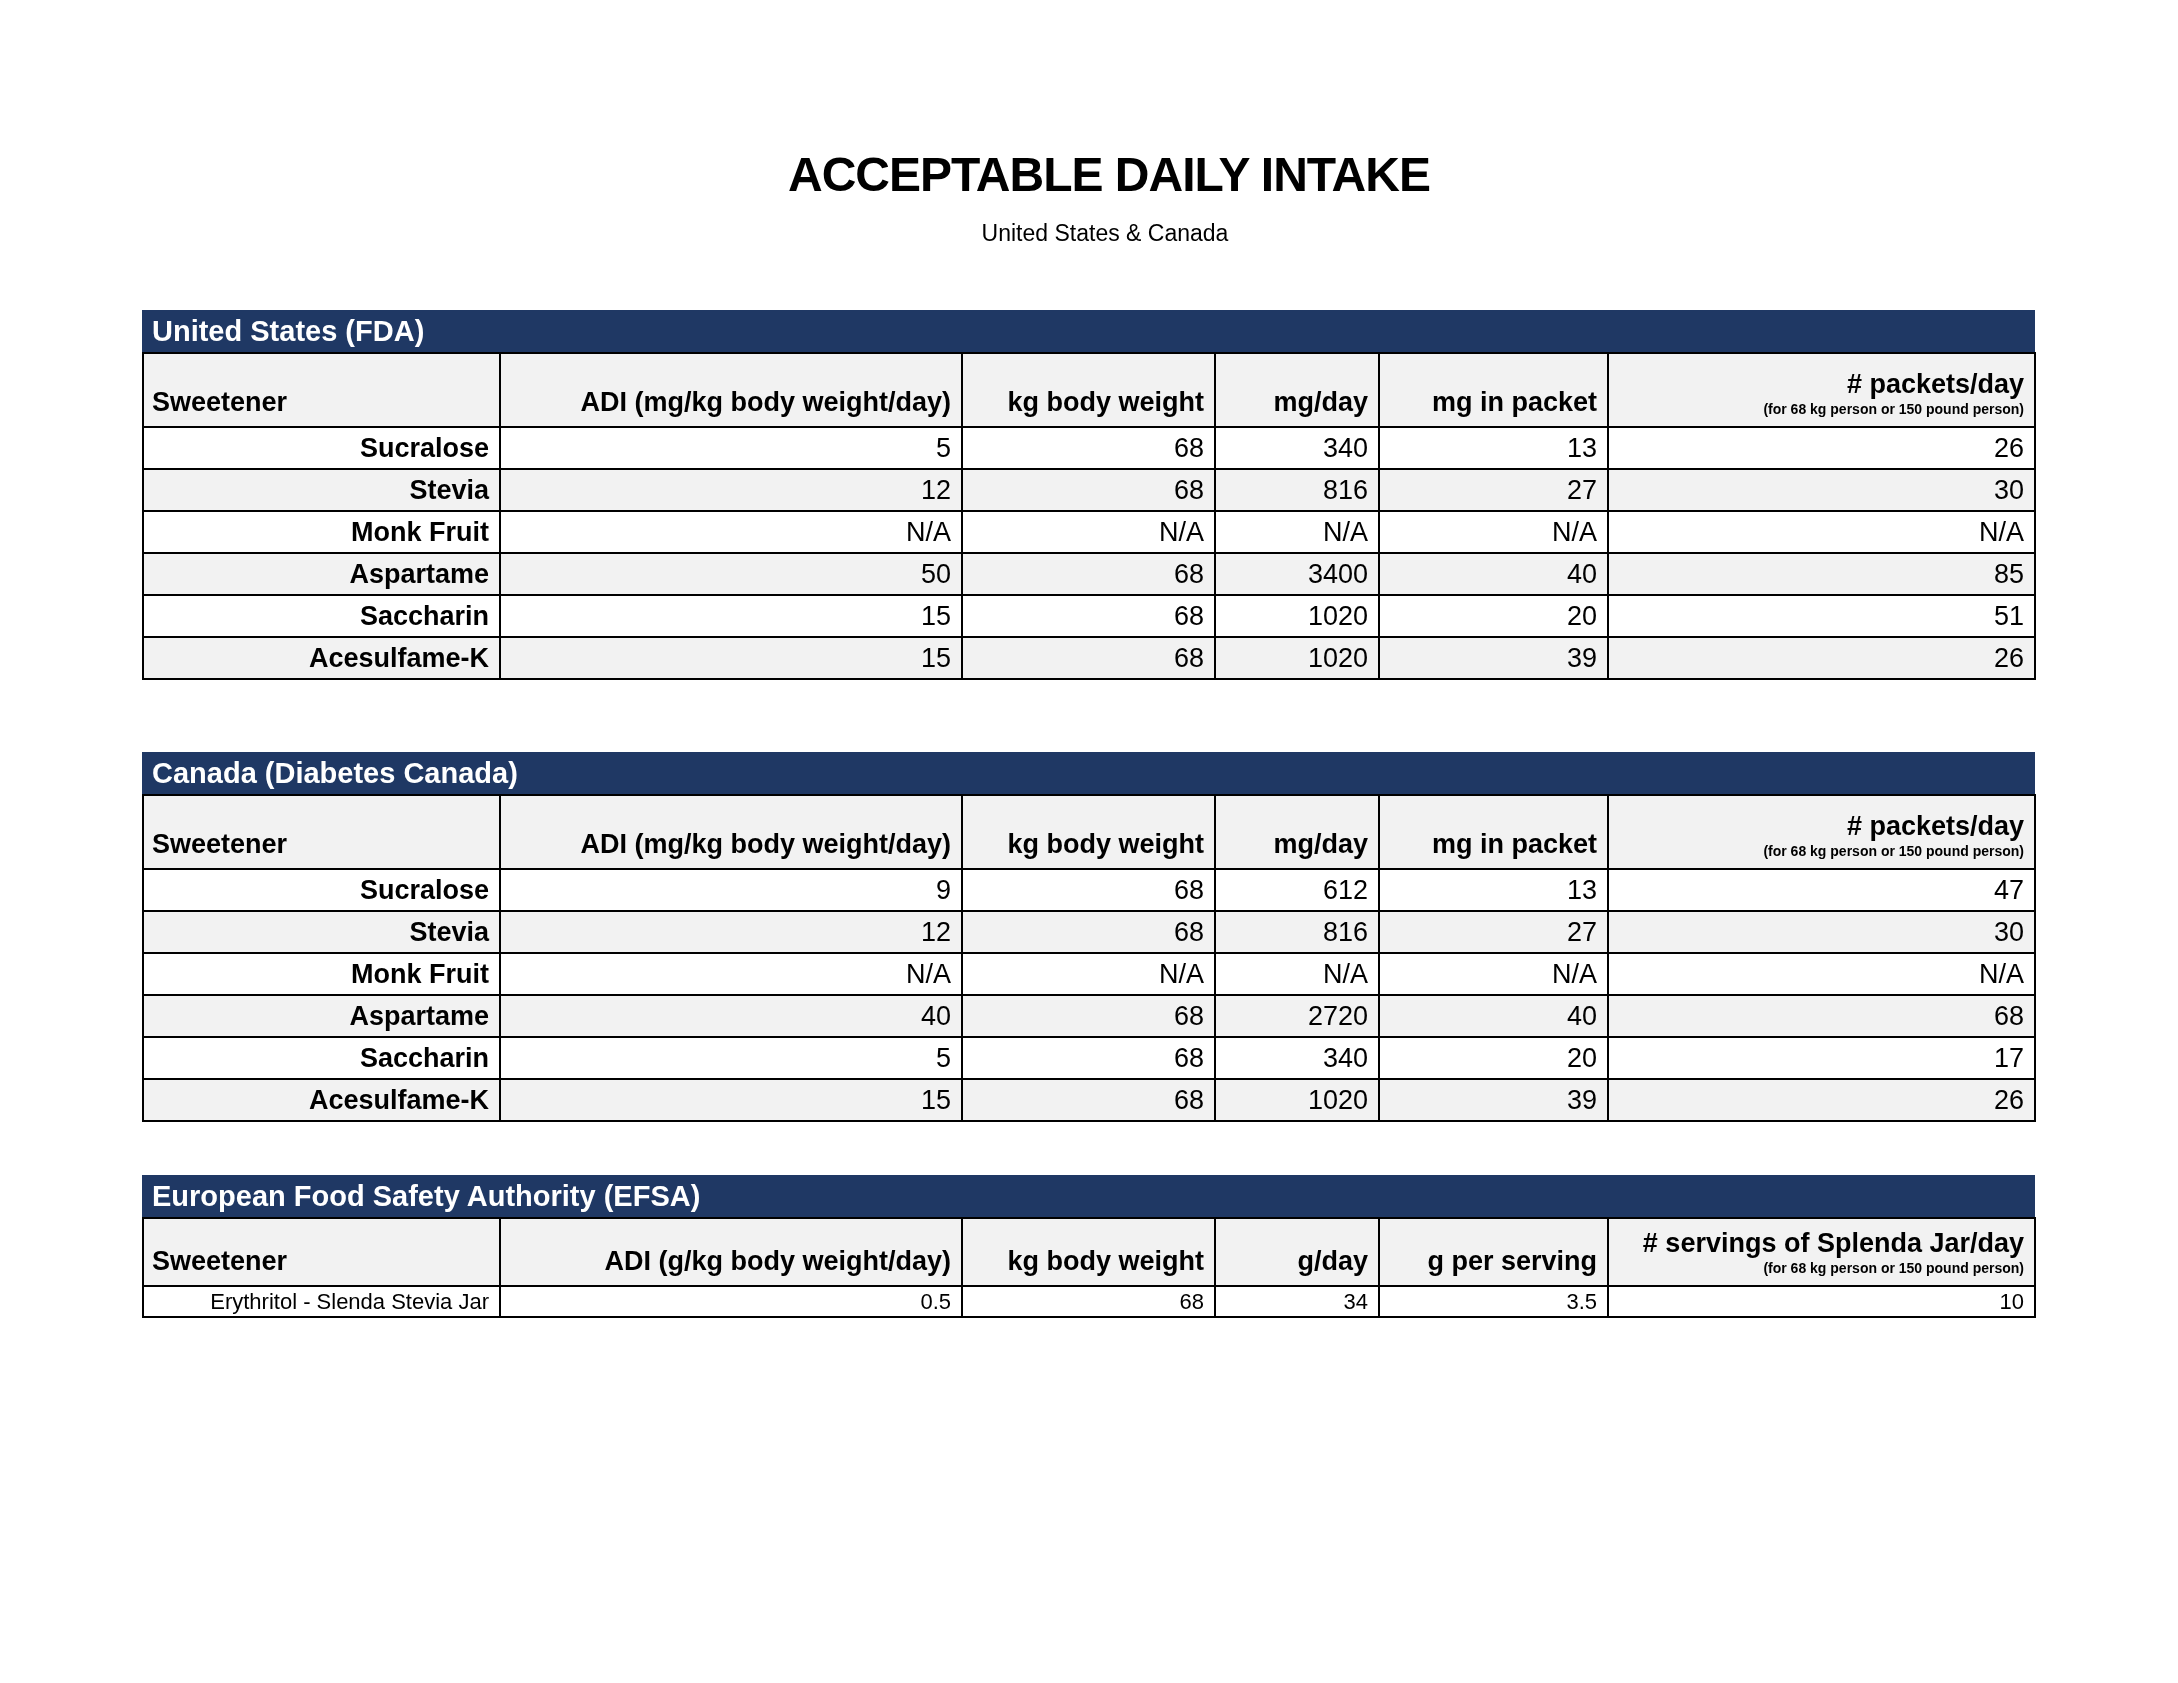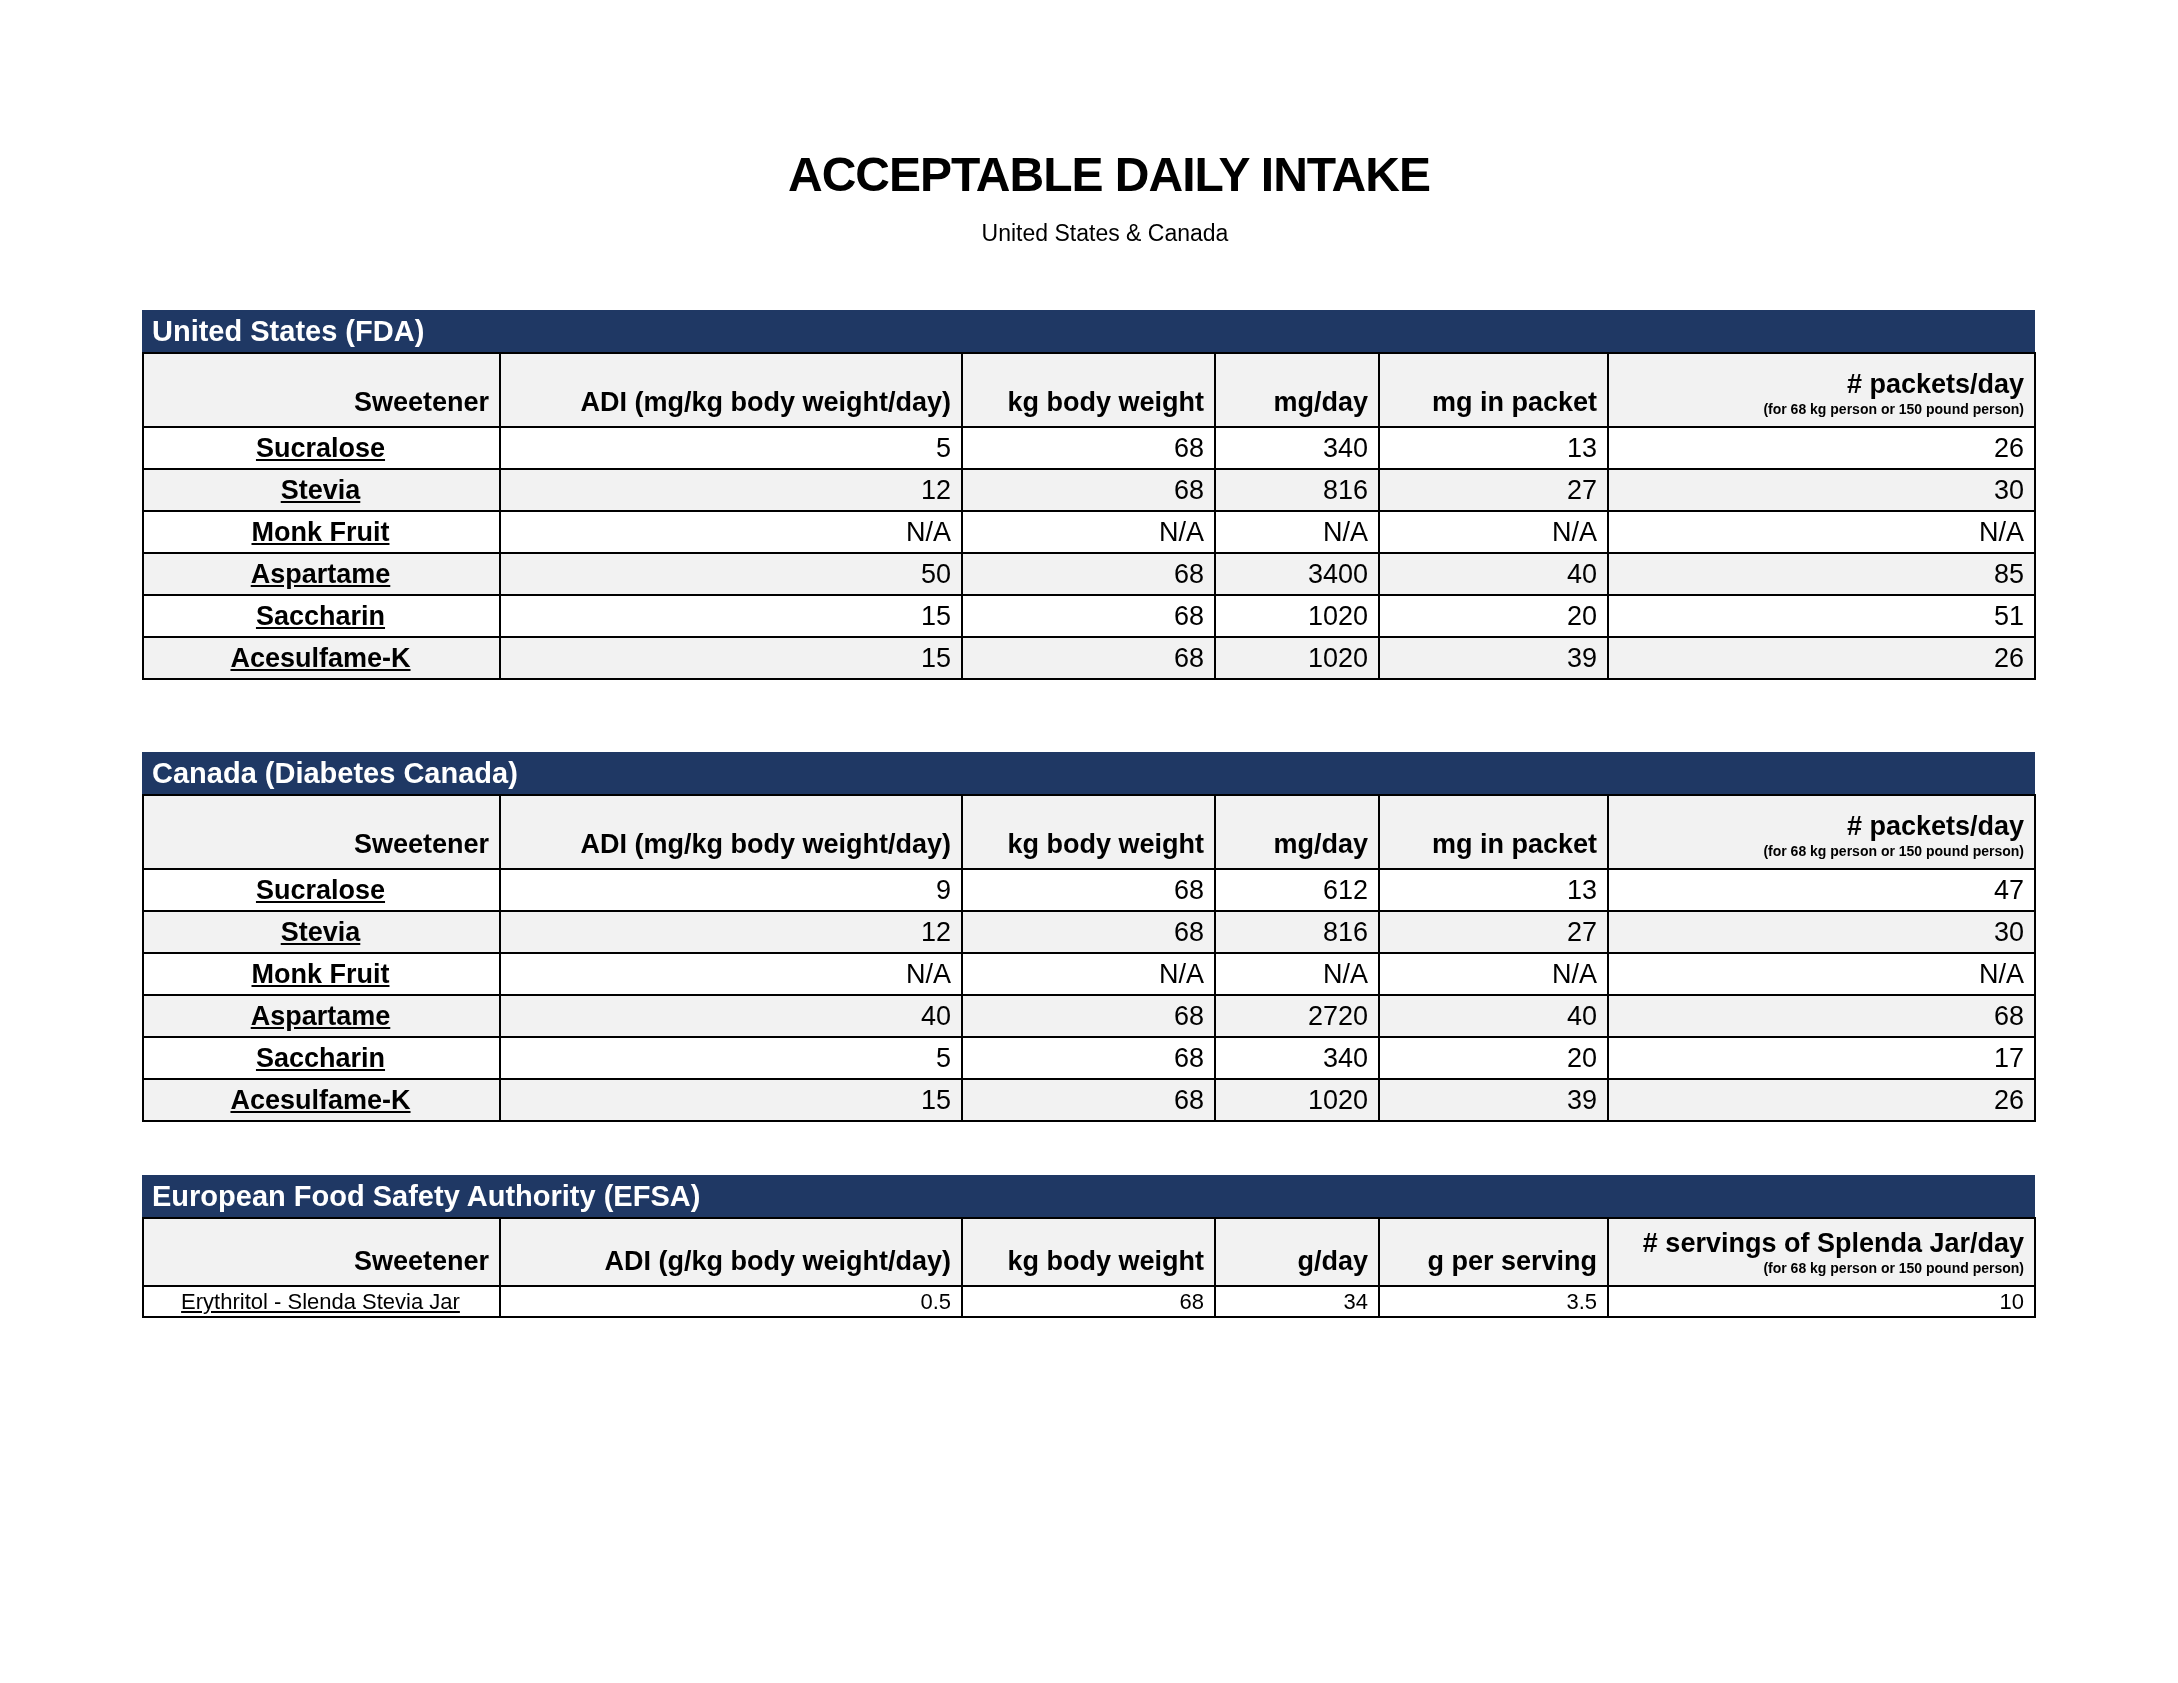--- a/index.html
+++ b/index.html
@@ -18,25 +18,25 @@
          font-size:23px;font-weight:400;margin-left:16px;}
 
   .tbl-section{position:absolute;left:142px;width:1893px;border-radius:17px;}
   .sec-head{background:var(--navy);color:#ffffff;font-weight:700;font-size:29px;
             height:42px;line-height:42px;padding-left:10px;box-sizing:border-box;}
 
   table{border-collapse:collapse;table-layout:fixed;width:1893px;background:#ffffff;}
   th,td{border:2px solid var(--border);box-sizing:border-box;overflow:hidden;white-space:nowrap;}
   thead th{background:var(--stripe);font-weight:700;vertical-align:bottom;text-align:right;
            padding:6px 10px 8px 8px;font-size:27px;height:74px;}
-  thead th.first{text-align:right;}
+  thead th.first{text-align:left;}
   .h-main{display:block;line-height:1.15;}
   .h-note{display:block;font-size:14px;line-height:1.3;}
   tbody td{height:42px;font-size:27px;padding:0 10px 0 8px;text-align:right;vertical-align:middle;}
-  tbody td.name{text-align:center;font-weight:700;text-decoration:underline;}
+  tbody td.name{text-align:right;font-weight:700;}
   tbody tr:nth-child(even){background:var(--stripe);}
 
   .compact thead th{height:68px;}
   .compact tbody td{height:31px;font-size:22px;}
   .compact tbody td.name{font-weight:400;}
 
   #sec-0{top:310px;}
   #sec-1{top:752px;}
   #sec-2{top:1175px;}
 </style>

